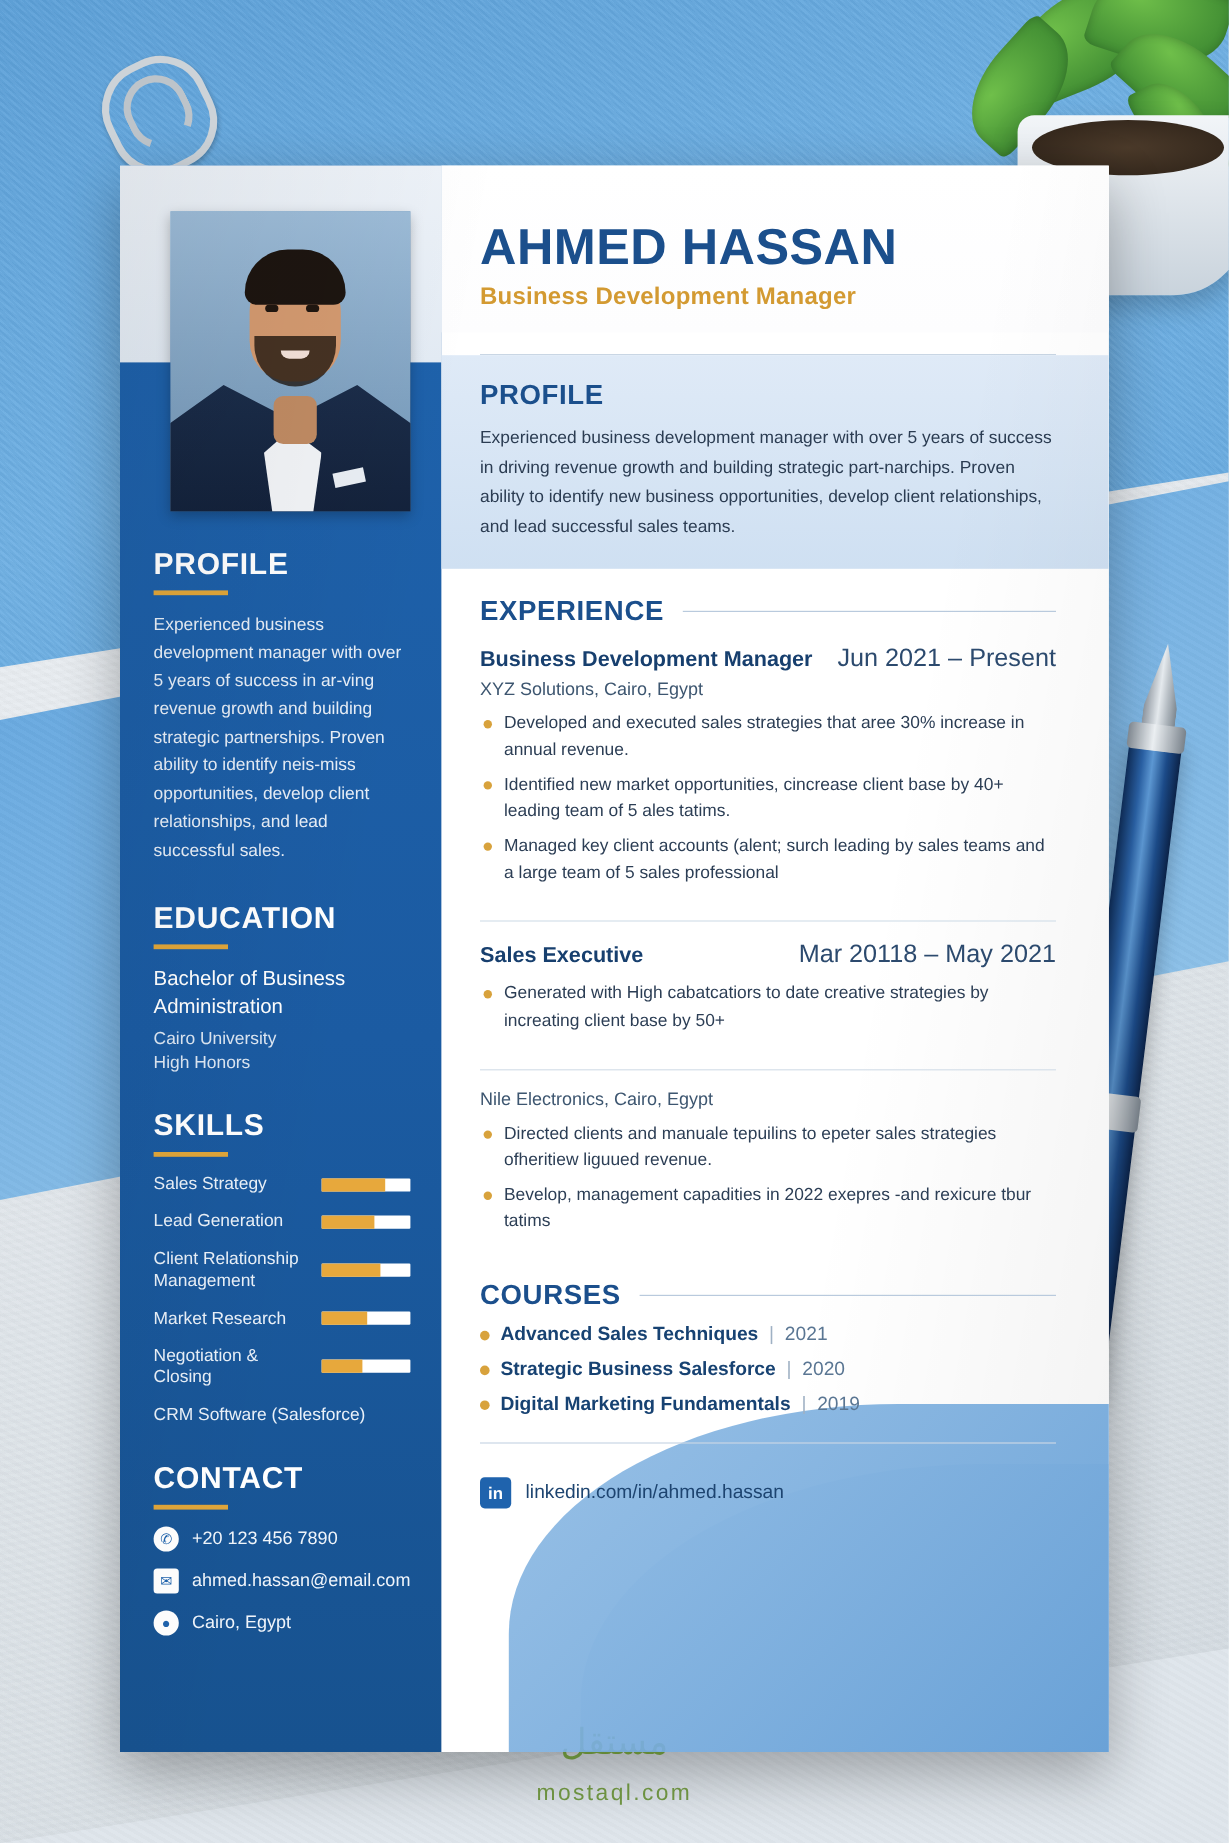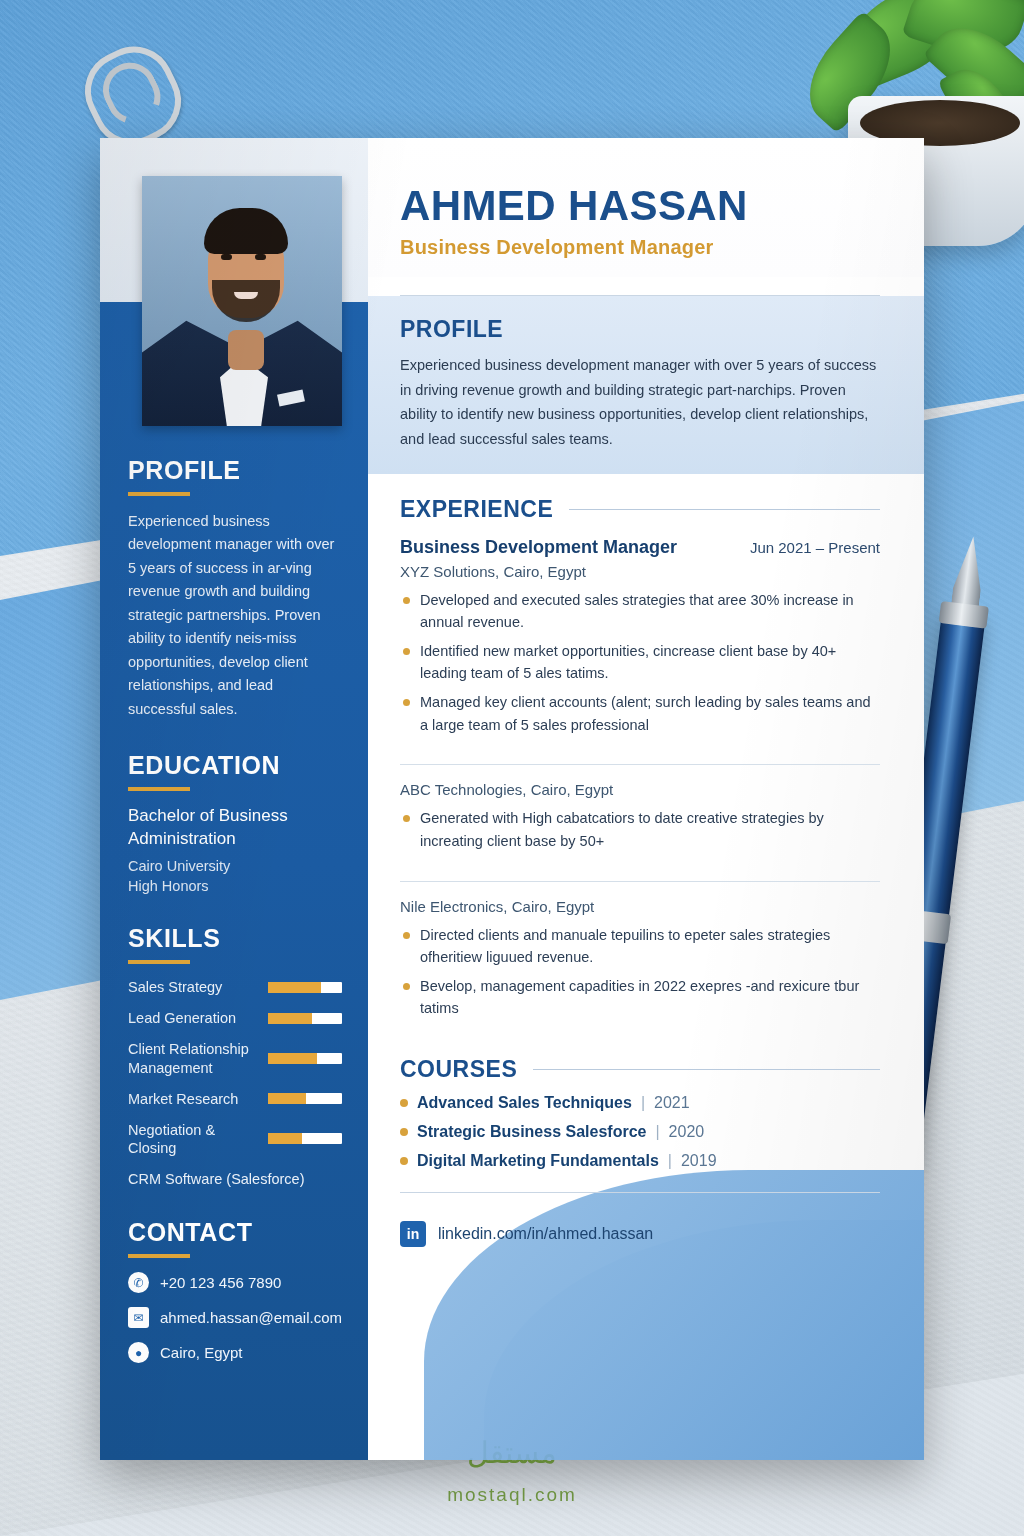--- a/index.html
+++ b/index.html
@@ -204,21 +204,21 @@
   }
   .sec-h { font-size: 23px; font-weight: 700; color: #1b4f8c; letter-spacing: 0.5px; }
   .sec-h-row { display: flex; align-items: center; gap: 16px; }
   .sec-h-line { flex: 1; height: 1px; background: #b9cadd; }
   .profile-text { font-size: 14.5px; line-height: 1.7; color: #2b3c52; margin-top: 10px; }
 
   .main { padding: 22px 44px 0 32px; position: relative; z-index: 2; }
   .job { padding-bottom: 16px; }
   .job-top { display: flex; justify-content: space-between; align-items: baseline; gap: 12px; }
   .job-title { font-size: 18px; font-weight: 700; color: #173f6e; }
-  .job-date { font-size: 15px; color: #2c4a6e; white-space: nowrap; }
+  .job-date { font-size: 21px; color: #2c4a6e; white-space: nowrap; }
   .job-co { font-size: 15px; color: #3d5670; margin-top: 5px; }
   ul.bullets { list-style: none; margin-top: 9px; }
   ul.bullets li {
     position: relative; padding-left: 20px; font-size: 14.5px; line-height: 1.56;
     color: #2c3e55; margin-bottom: 6px;
   }
   ul.bullets li::before {
     content: ""; position: absolute; left: 3px; top: 8px;
     width: 7px; height: 7px; border-radius: 50%; background: #d8a23c;
   }
@@ -418,21 +418,24 @@
         <div class="job-co">XYZ Solutions, Cairo, Egypt</div>
         <ul class="bullets">
           <li>Developed and executed sales strategies that aree 30% increase in annual revenue.</li>
           <li>Identified new market opportunities, cincrease client base by 40+ leading team of 5 ales tatims.</li>
           <li>Managed key client accounts (alent; surch leading by sales teams and a large team of 5 sales professional</li>
         </ul>
       </div>
       <div class="divider"></div>
 
       <div class="job">
-        <div class="job-co">ABC Technologies, Cairo, Egypt</div>
+        <div class="job-top">
+          <span class="job-title">Sales Executive</span>
+          <span class="job-date">Mar 20118 – May 2021</span>
+        </div>
         <ul class="bullets">
           <li>Generated with High cabatcatiors to date creative strategies by increating client base by 50+</li>
         </ul>
       </div>
       <div class="divider"></div>
 
       <div class="job">
         <div class="job-co">Nile Electronics, Cairo, Egypt</div>
         <ul class="bullets">
           <li>Directed clients and manuale tepuilins to epeter sales strategies ofheritiew liguued revenue.</li>

